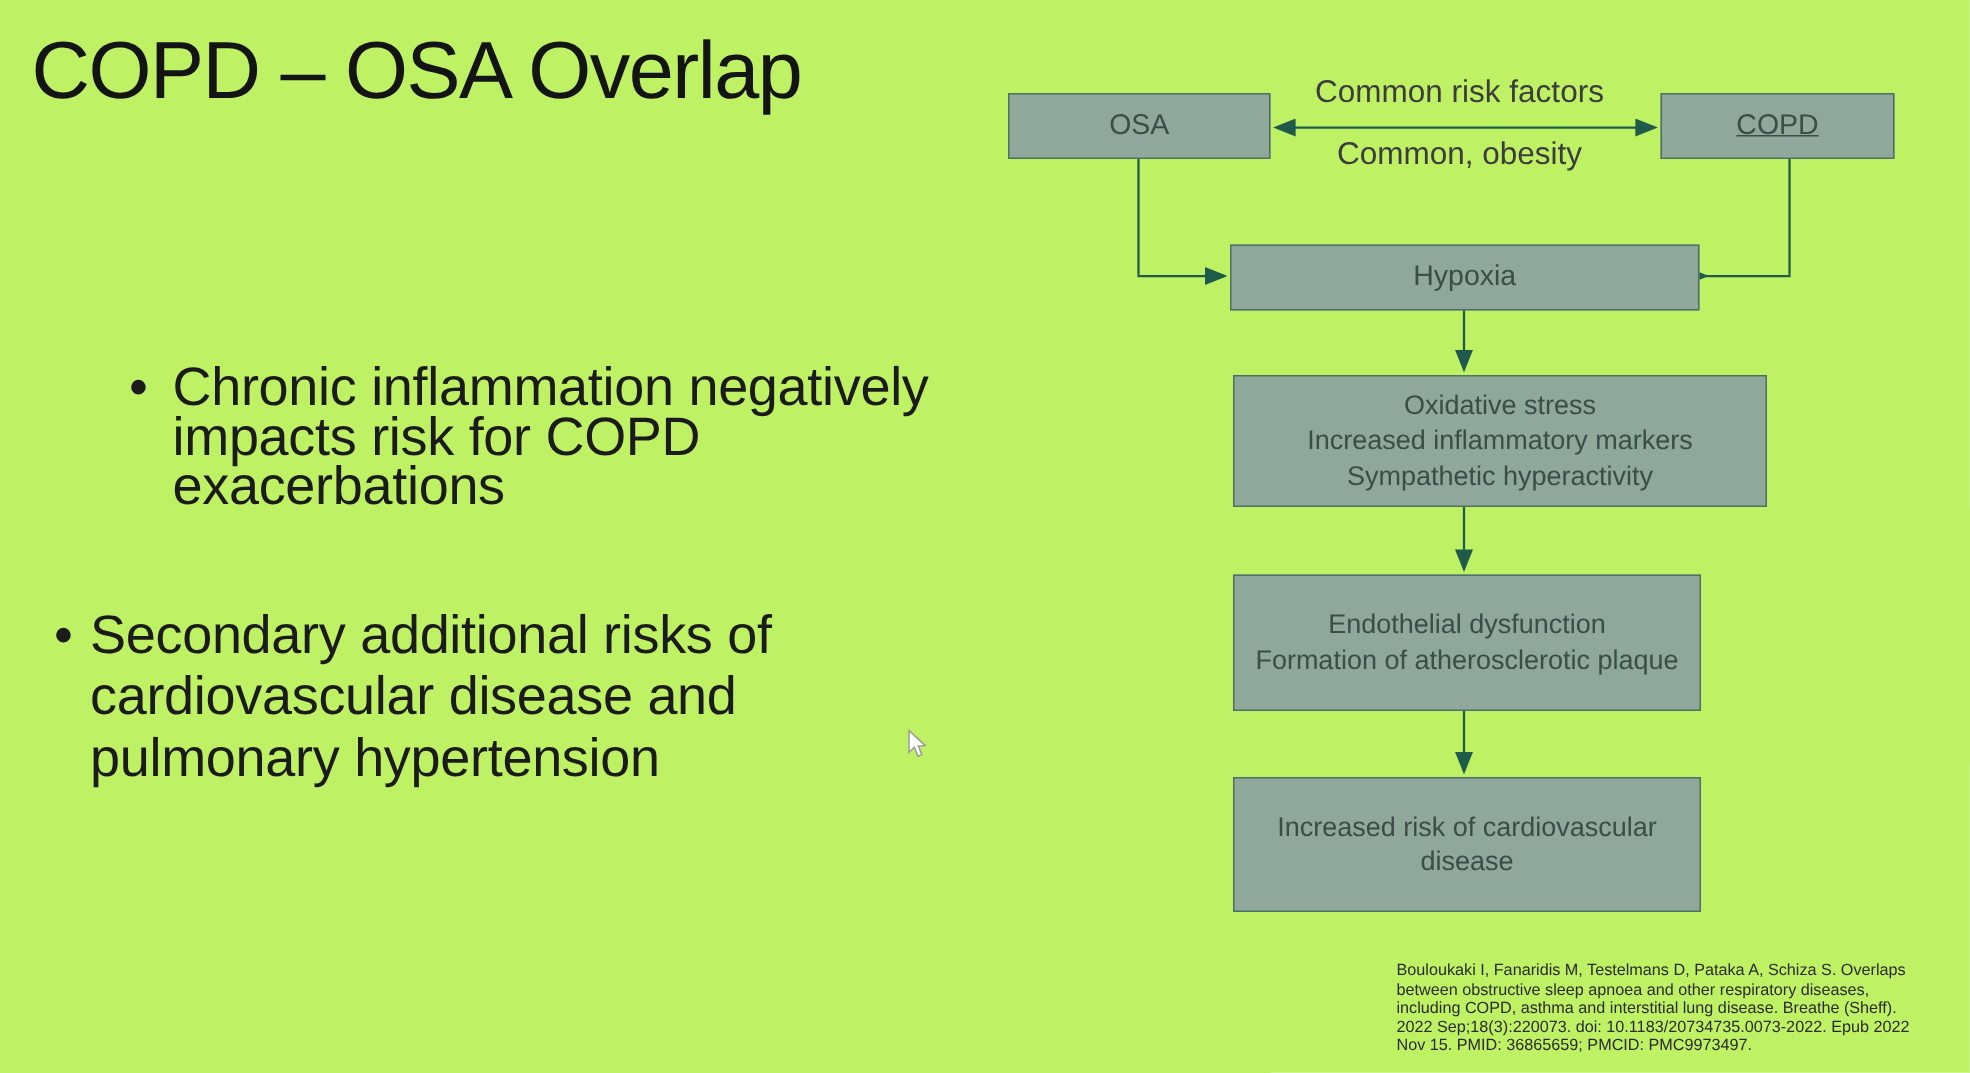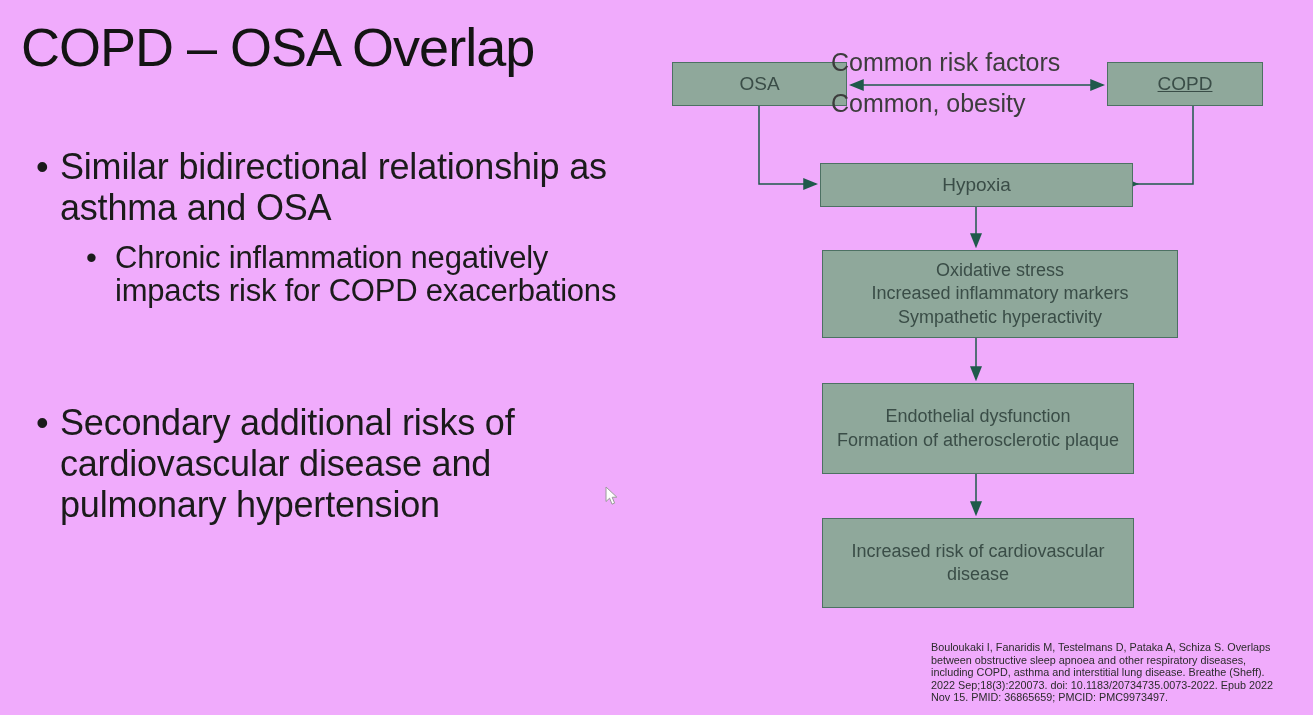--- a/index.html
+++ b/index.html
@@ -12,32 +12,32 @@
     --c-cite:#2B2B2B;
   }
   *{margin:0;padding:0;box-sizing:border-box;}
   html,body{width:1313px;height:715px;}
   body{
     font-family:"Liberation Sans", sans-serif;
     background:#ffffff;
     position:relative;
     overflow:hidden;
   }
-  .slide{position:absolute;inset:0;background:#f0abfc;}
+  .slide{position:absolute;inset:0;background:#bef264;}
 
   
   .title{
     position:absolute;left:21px;top:18px;
     font-size:54px;line-height:1.08;font-weight:400;
     letter-spacing:-1px;color:#141414;white-space:nowrap;
   }
   .bullet{position:absolute;color:var(--c-body);}
   .bullet .btxt{display:block;}
   .bullet.main{font-size:36px;line-height:41px;letter-spacing:-0.2px;}
-  .bullet.sub{font-size:31px;line-height:33px;letter-spacing:-0.2px;}
+  .bullet.sub{font-size:36px;line-height:33px;letter-spacing:-0.2px;}
   .bullet{padding-left:24px;}
   .bullet.sub{padding-left:29px;}
   .bullet::before{
     content:"\2022";
     position:absolute;left:0;top:0;
   }
   #bullet-1{left:36px;top:146px;width:625px;}
   #bullet-1-sub{left:86px;top:241px;width:575px;}
   #bullet-2{left:36px;top:362px;width:580px;margin-top:40px;}
 
@@ -57,46 +57,43 @@
     white-space:pre-line;
   }
   .node.small{font-size:19px;text-align:right;}
   #node-osa{left:17px;top:22px;width:175px;height:44px;}
   #node-copd{left:452px;top:22px;width:156px;height:44px;text-decoration:underline;}
   #node-hypoxia{left:165px;top:123px;width:313px;height:44px;}
   #node-oxidative{left:167px;top:210px;width:356px;height:88px;}
   #node-endothelial{left:167px;top:343px;width:312px;height:91px;}
   #node-cvd{left:167px;top:478px;width:312px;height:90px;}
   .edge-label{
-    position:absolute;left:176px;width:324px;
-    text-align:left;color:var(--c-label);
-    font-size:25px;line-height:22px;white-space:nowrap;
+    position:absolute;left:156px;width:324px;
+    text-align:center;color:var(--c-label);
+    font-size:21px;line-height:22px;white-space:nowrap;
   }
   #label-common{top:11px;}
   #label-smoking{top:52px;}
 
   
   .citation{
     position:absolute;left:931px;top:641px;width:360px;
     font-size:10.8px;line-height:12.5px;color:var(--c-cite);
   }
 
   
   .cursor{position:absolute;left:605px;top:486px;width:14px;height:20px;}
 </style>
 </head>
 <body>
 
 <div class="slide">
 
   <h1 class="title">COPD – OSA Overlap</h1>
 
-  <div class="bullet main" id="bullet-1">
-    <span class="btxt">Similar bidirectional relationship as asthma and OSA</span>
-  </div>
 
   <div class="bullet sub" id="bullet-1-sub">
     <span class="btxt">Chronic inflammation negatively impacts risk for COPD exacerbations</span>
   </div>
 
   <div class="bullet main" id="bullet-2">
     <span class="btxt">Secondary additional risks of cardiovascular disease and pulmonary hypertension</span>
   </div>
 
   <div class="diagram">

